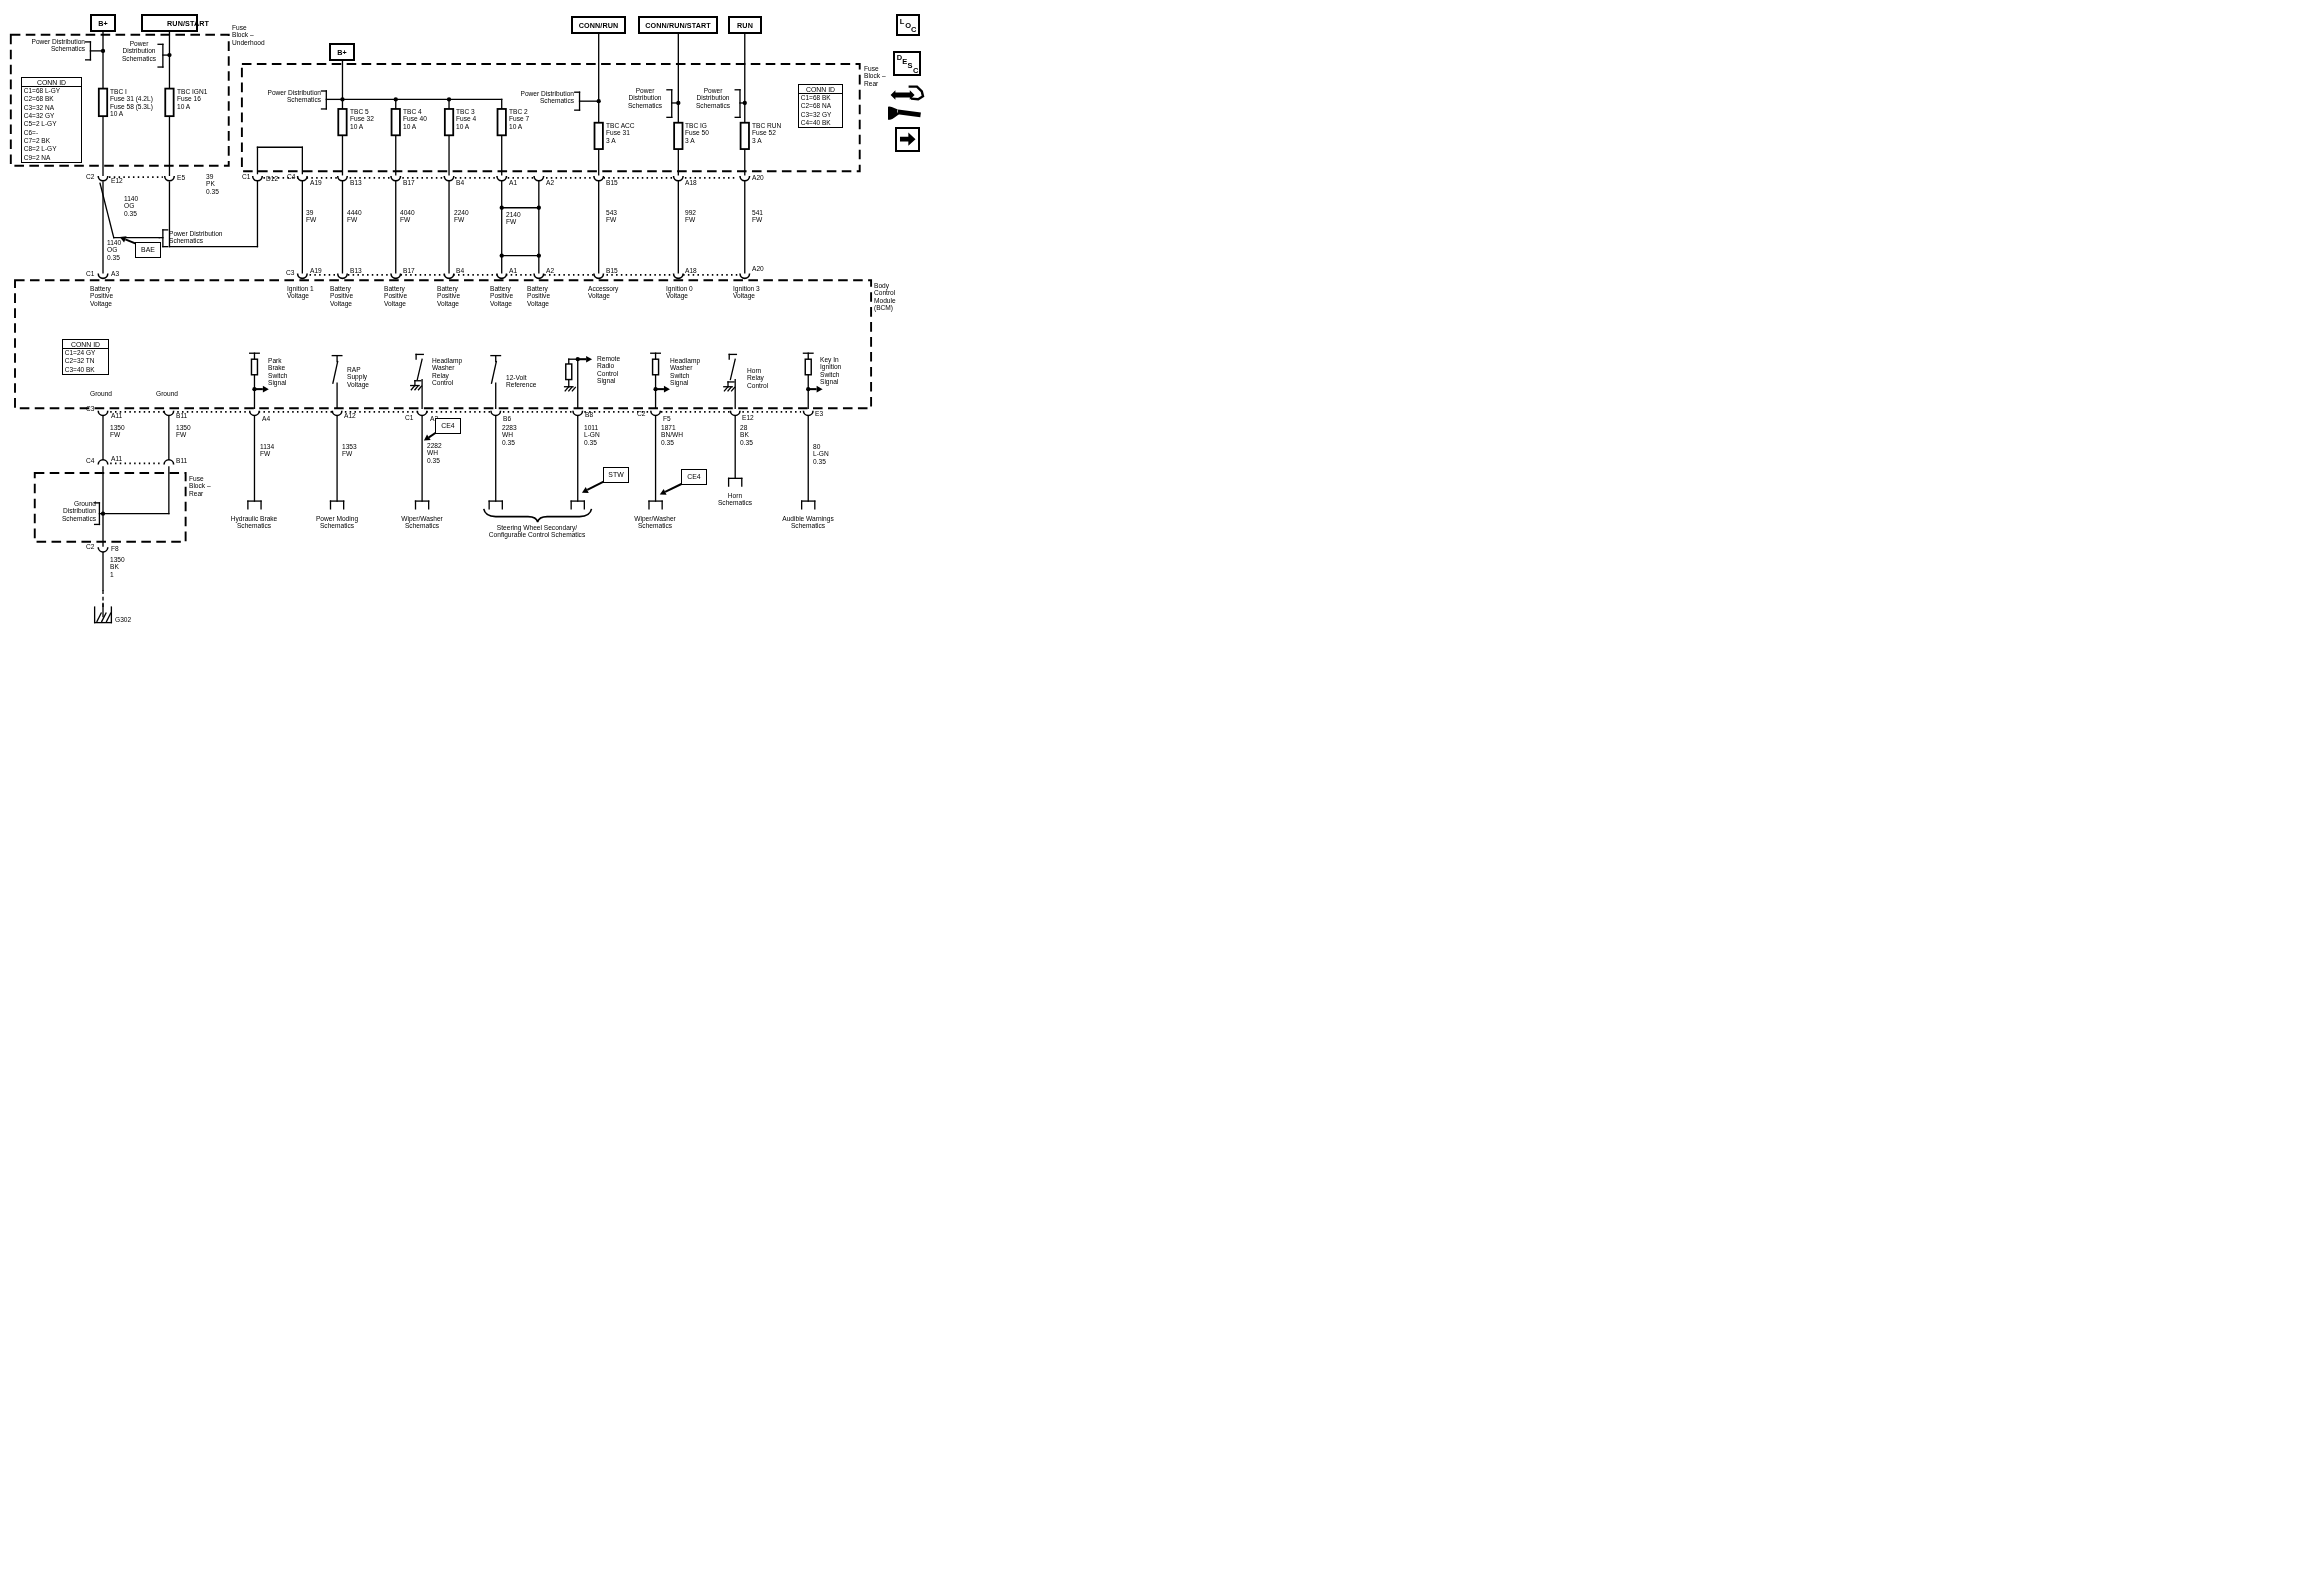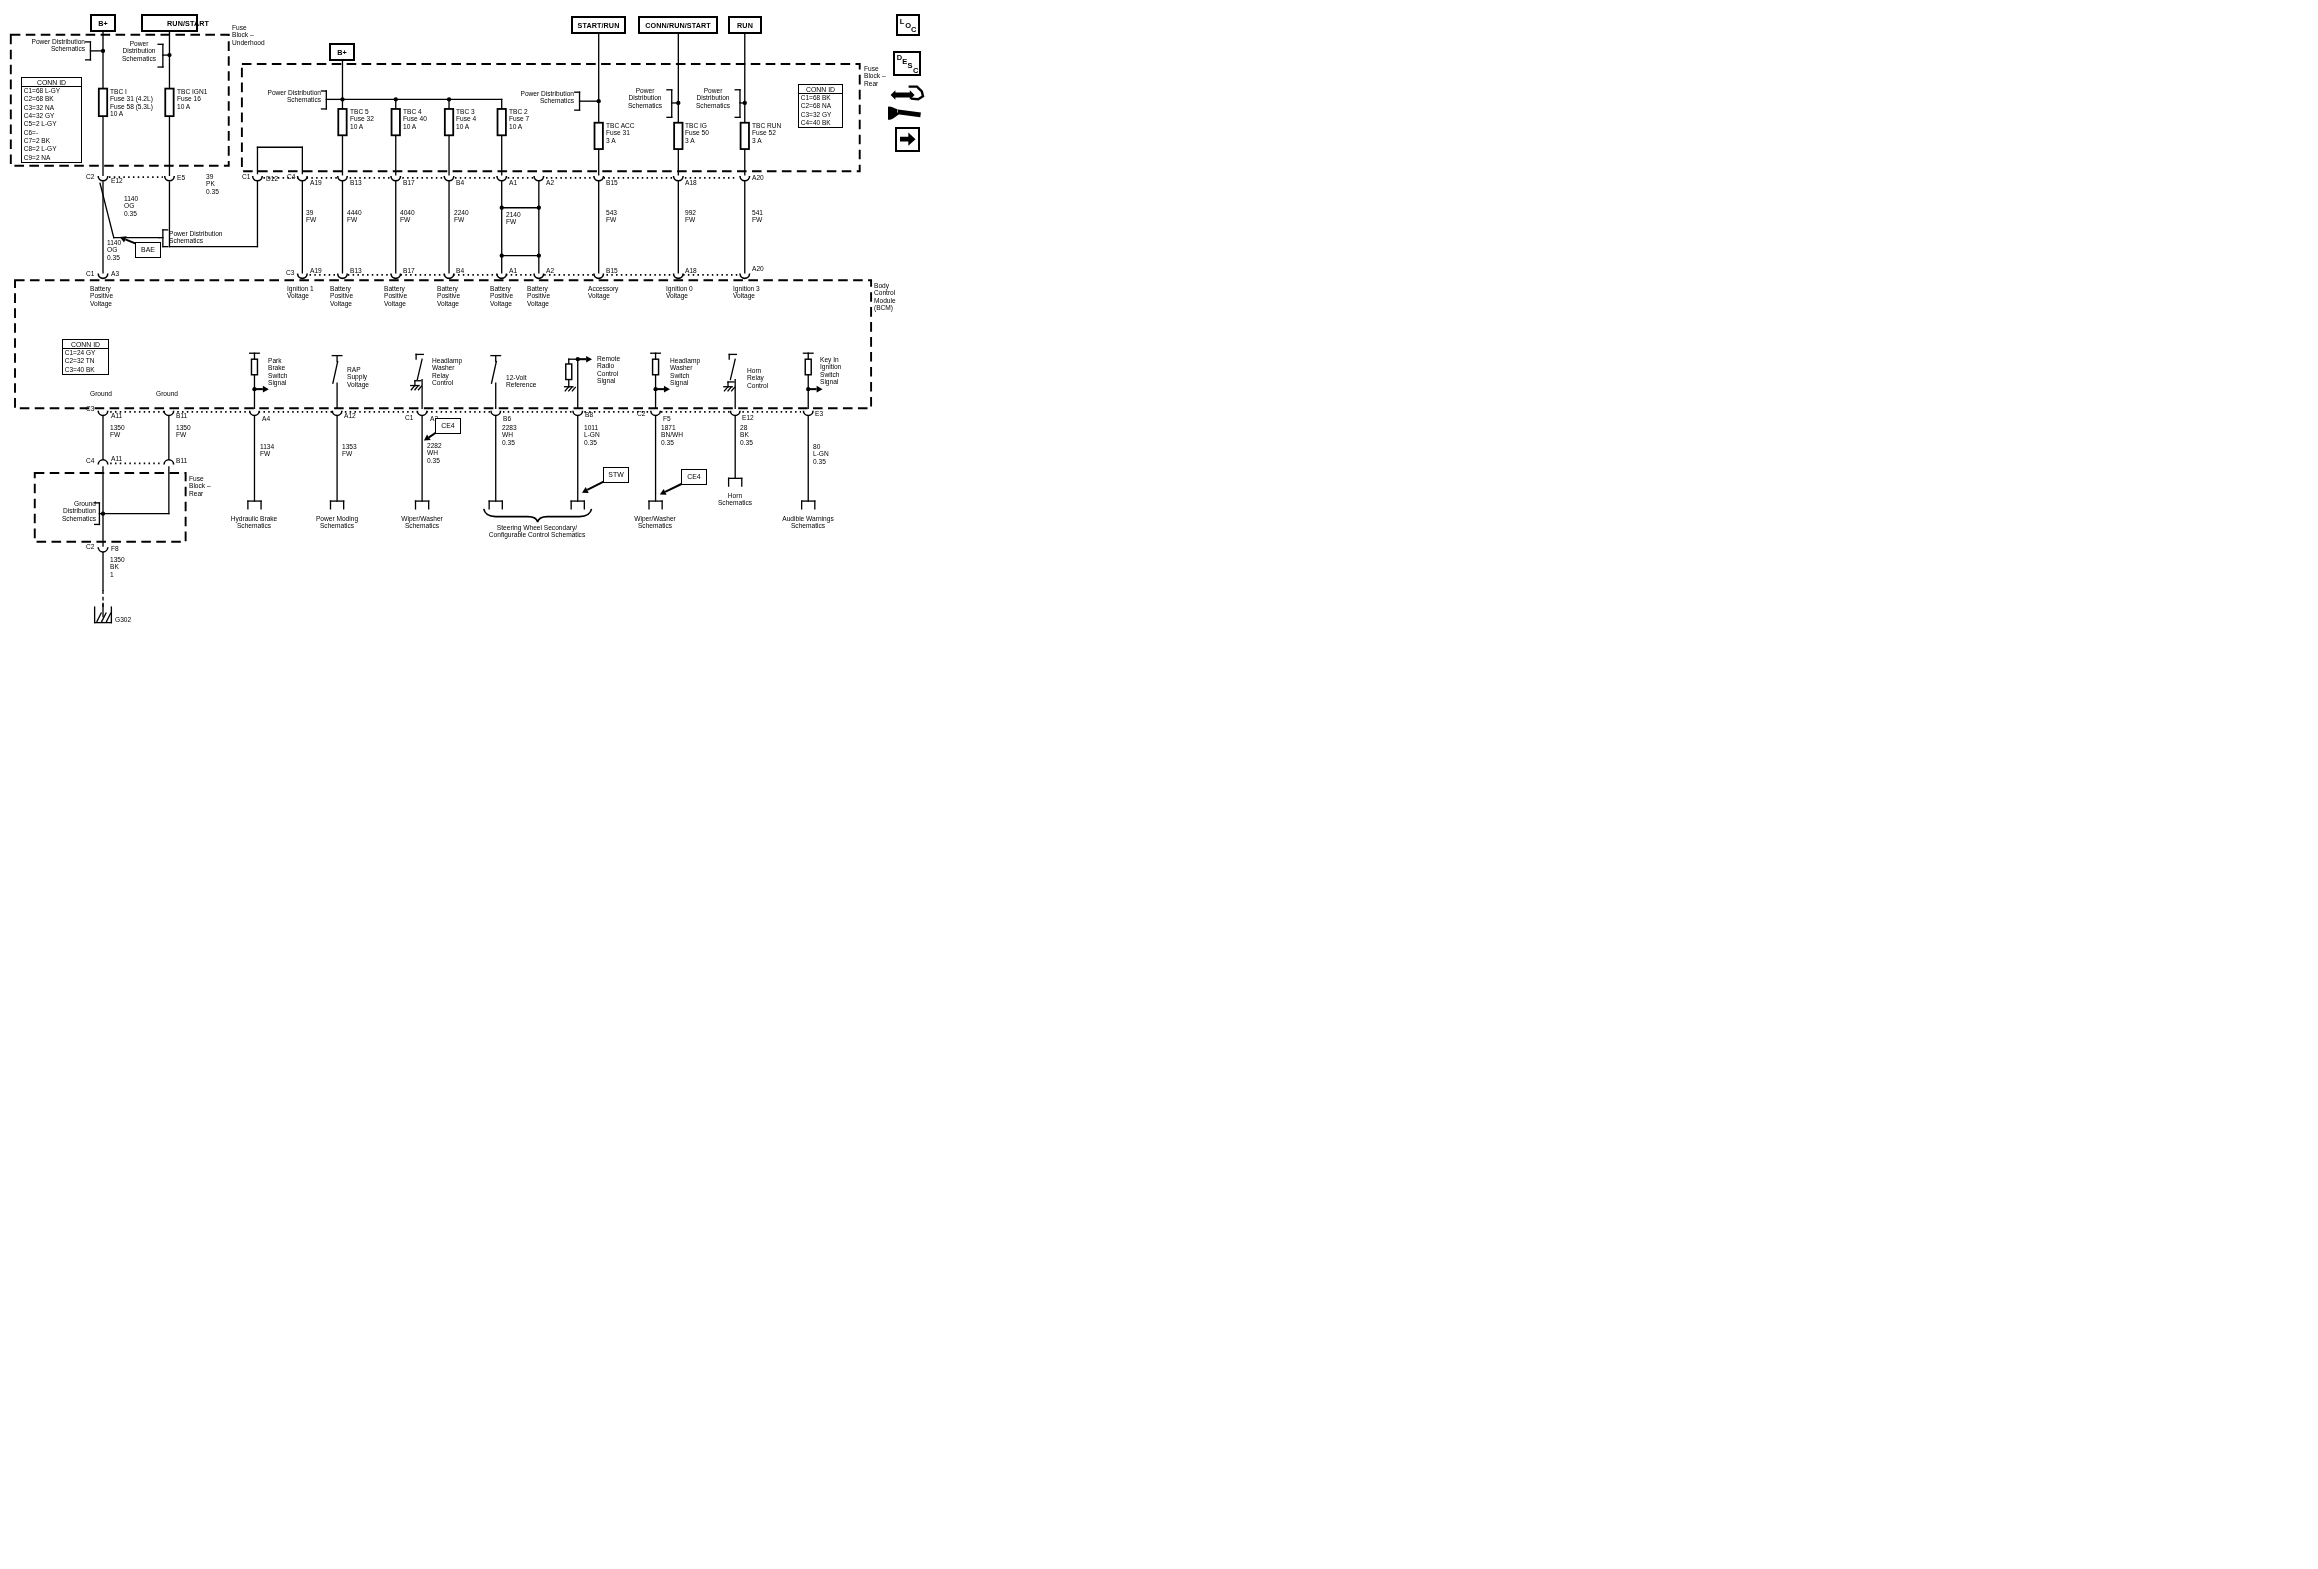--- a/index.html
+++ b/index.html
@@ -528,21 +528,21 @@
 Configurable Control Schematics</div>
     <div class="lbl c" style="left: 655px; top: 515px;">Wiper/Washer
 Schematics</div>
     <div class="lbl c" style="left: 808px; top: 515px;">Audible Warnings
 Schematics</div>
     <div class="lbl c" style="left: 735px; top: 492px;">Horn
 Schematics</div>
     <div class="tag" style="left: 90px; top: 14.4px; width: 26px; height: 18px;">B+</div>
     <div class="tag" style="left: 141px; top: 14.4px; width: 57px; height: 18px; padding-left: 37px;">RUN/START</div>
     <div class="tag" style="left: 329px; top: 43px; width: 26px; height: 18px;">B+</div>
-    <div class="tag" style="left: 571px; top: 16px; width: 55px; height: 18px;">START/RUN</div>
+    <div class="tag" style="left: 571px; top: 16px; width: 55px; height: 18px;">CONN/RUN</div>
     <div class="tag" style="left: 638px; top: 16px; width: 80px; height: 18px;">CONN/RUN/START</div>
     <div class="tag" style="left: 728px; top: 16px; width: 34px; height: 18px;">RUN</div>
     <div class="ref" style="left: 135px; top: 242px; width: 26px; height: 15.6px;">BAE</div>
     <div class="ref" style="left: 435px; top: 418px; width: 26px; height: 15.6px;">CE4</div>
     <div class="ref" style="left: 603px; top: 467px; width: 26px; height: 15.6px;">STW</div>
     <div class="ref" style="left: 681px; top: 469px; width: 26px; height: 15.6px;">CE4</div>
     <div class="conn" style="left: 21px; top: 77px; width: 61px;">
       <div class="t">CONN ID</div>
       <div class="rw">C1=68 L-GY</div>
       <div class="rw">C2=68 BK</div>

